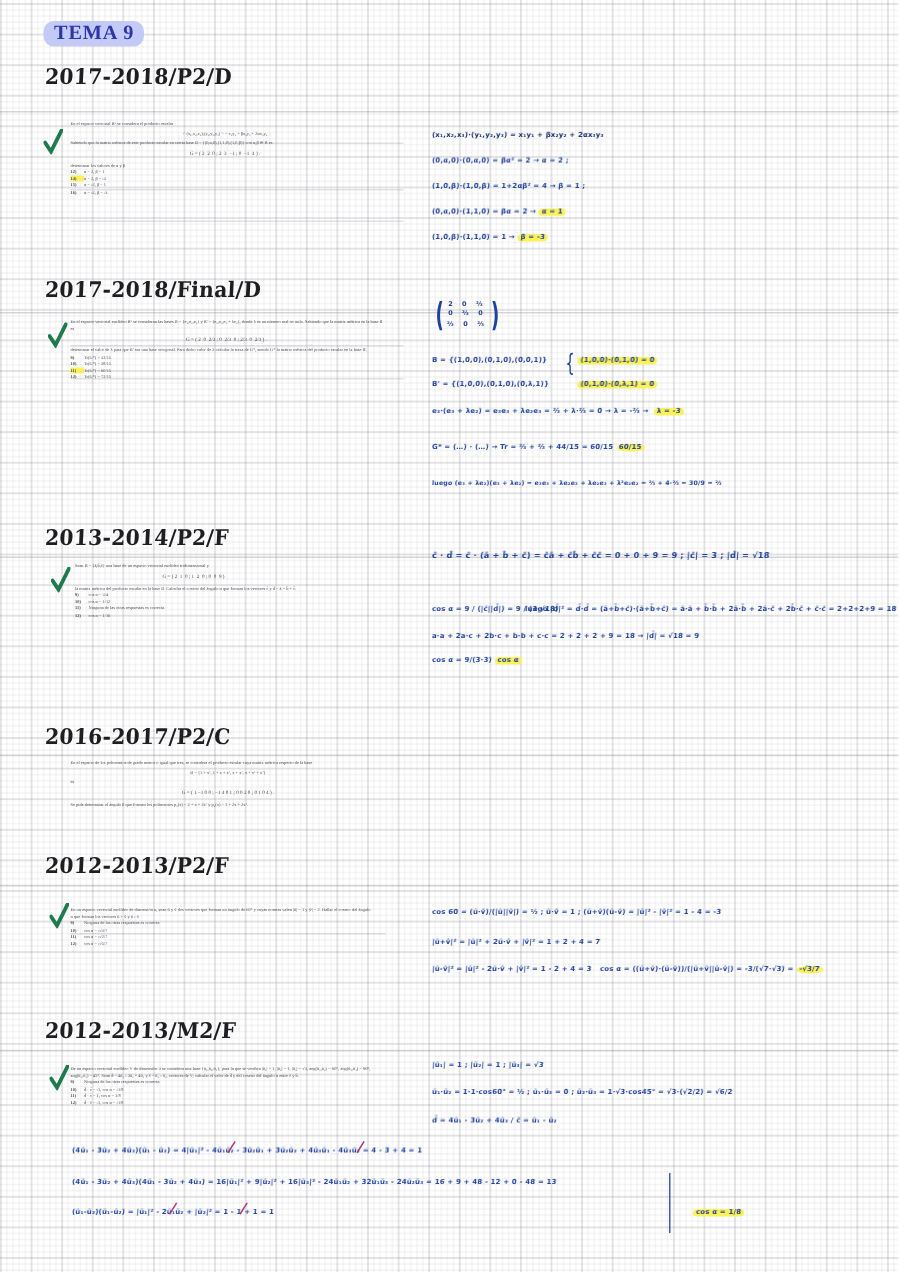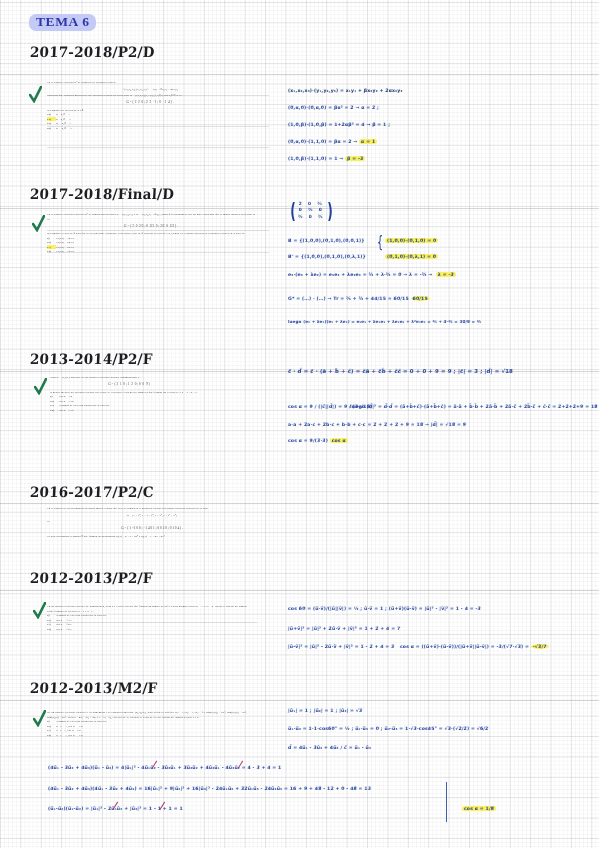--- a/index.html
+++ b/index.html
@@ -128,21 +128,21 @@
     position:absolute;background:#b03a78;height:1px;transform-origin:left center;
   }
 </style>
 </head>
 <body>
 
 <div id="page"></div>
 
 <div class="layer">
 
-  <div id="tema-badge">TEMA 6</div>
+  <div id="tema-badge">TEMA 9</div>
 
   <div class="sec-head" style="left:30px;top:44px;">2017-2018/P2/D</div>
   <div class="rule" style="left:0px;top:74px;width:599px;"></div>
 
   <div class="check" style="left:29px;top:86px;">
     <svg viewBox="0 0 13 17">
         <path d="M1 9 L5 15 L12 1" stroke="#1f7a4d" stroke-width="2.6" fill="none" stroke-linecap="round"></path>
       </svg>
   </div>
 

